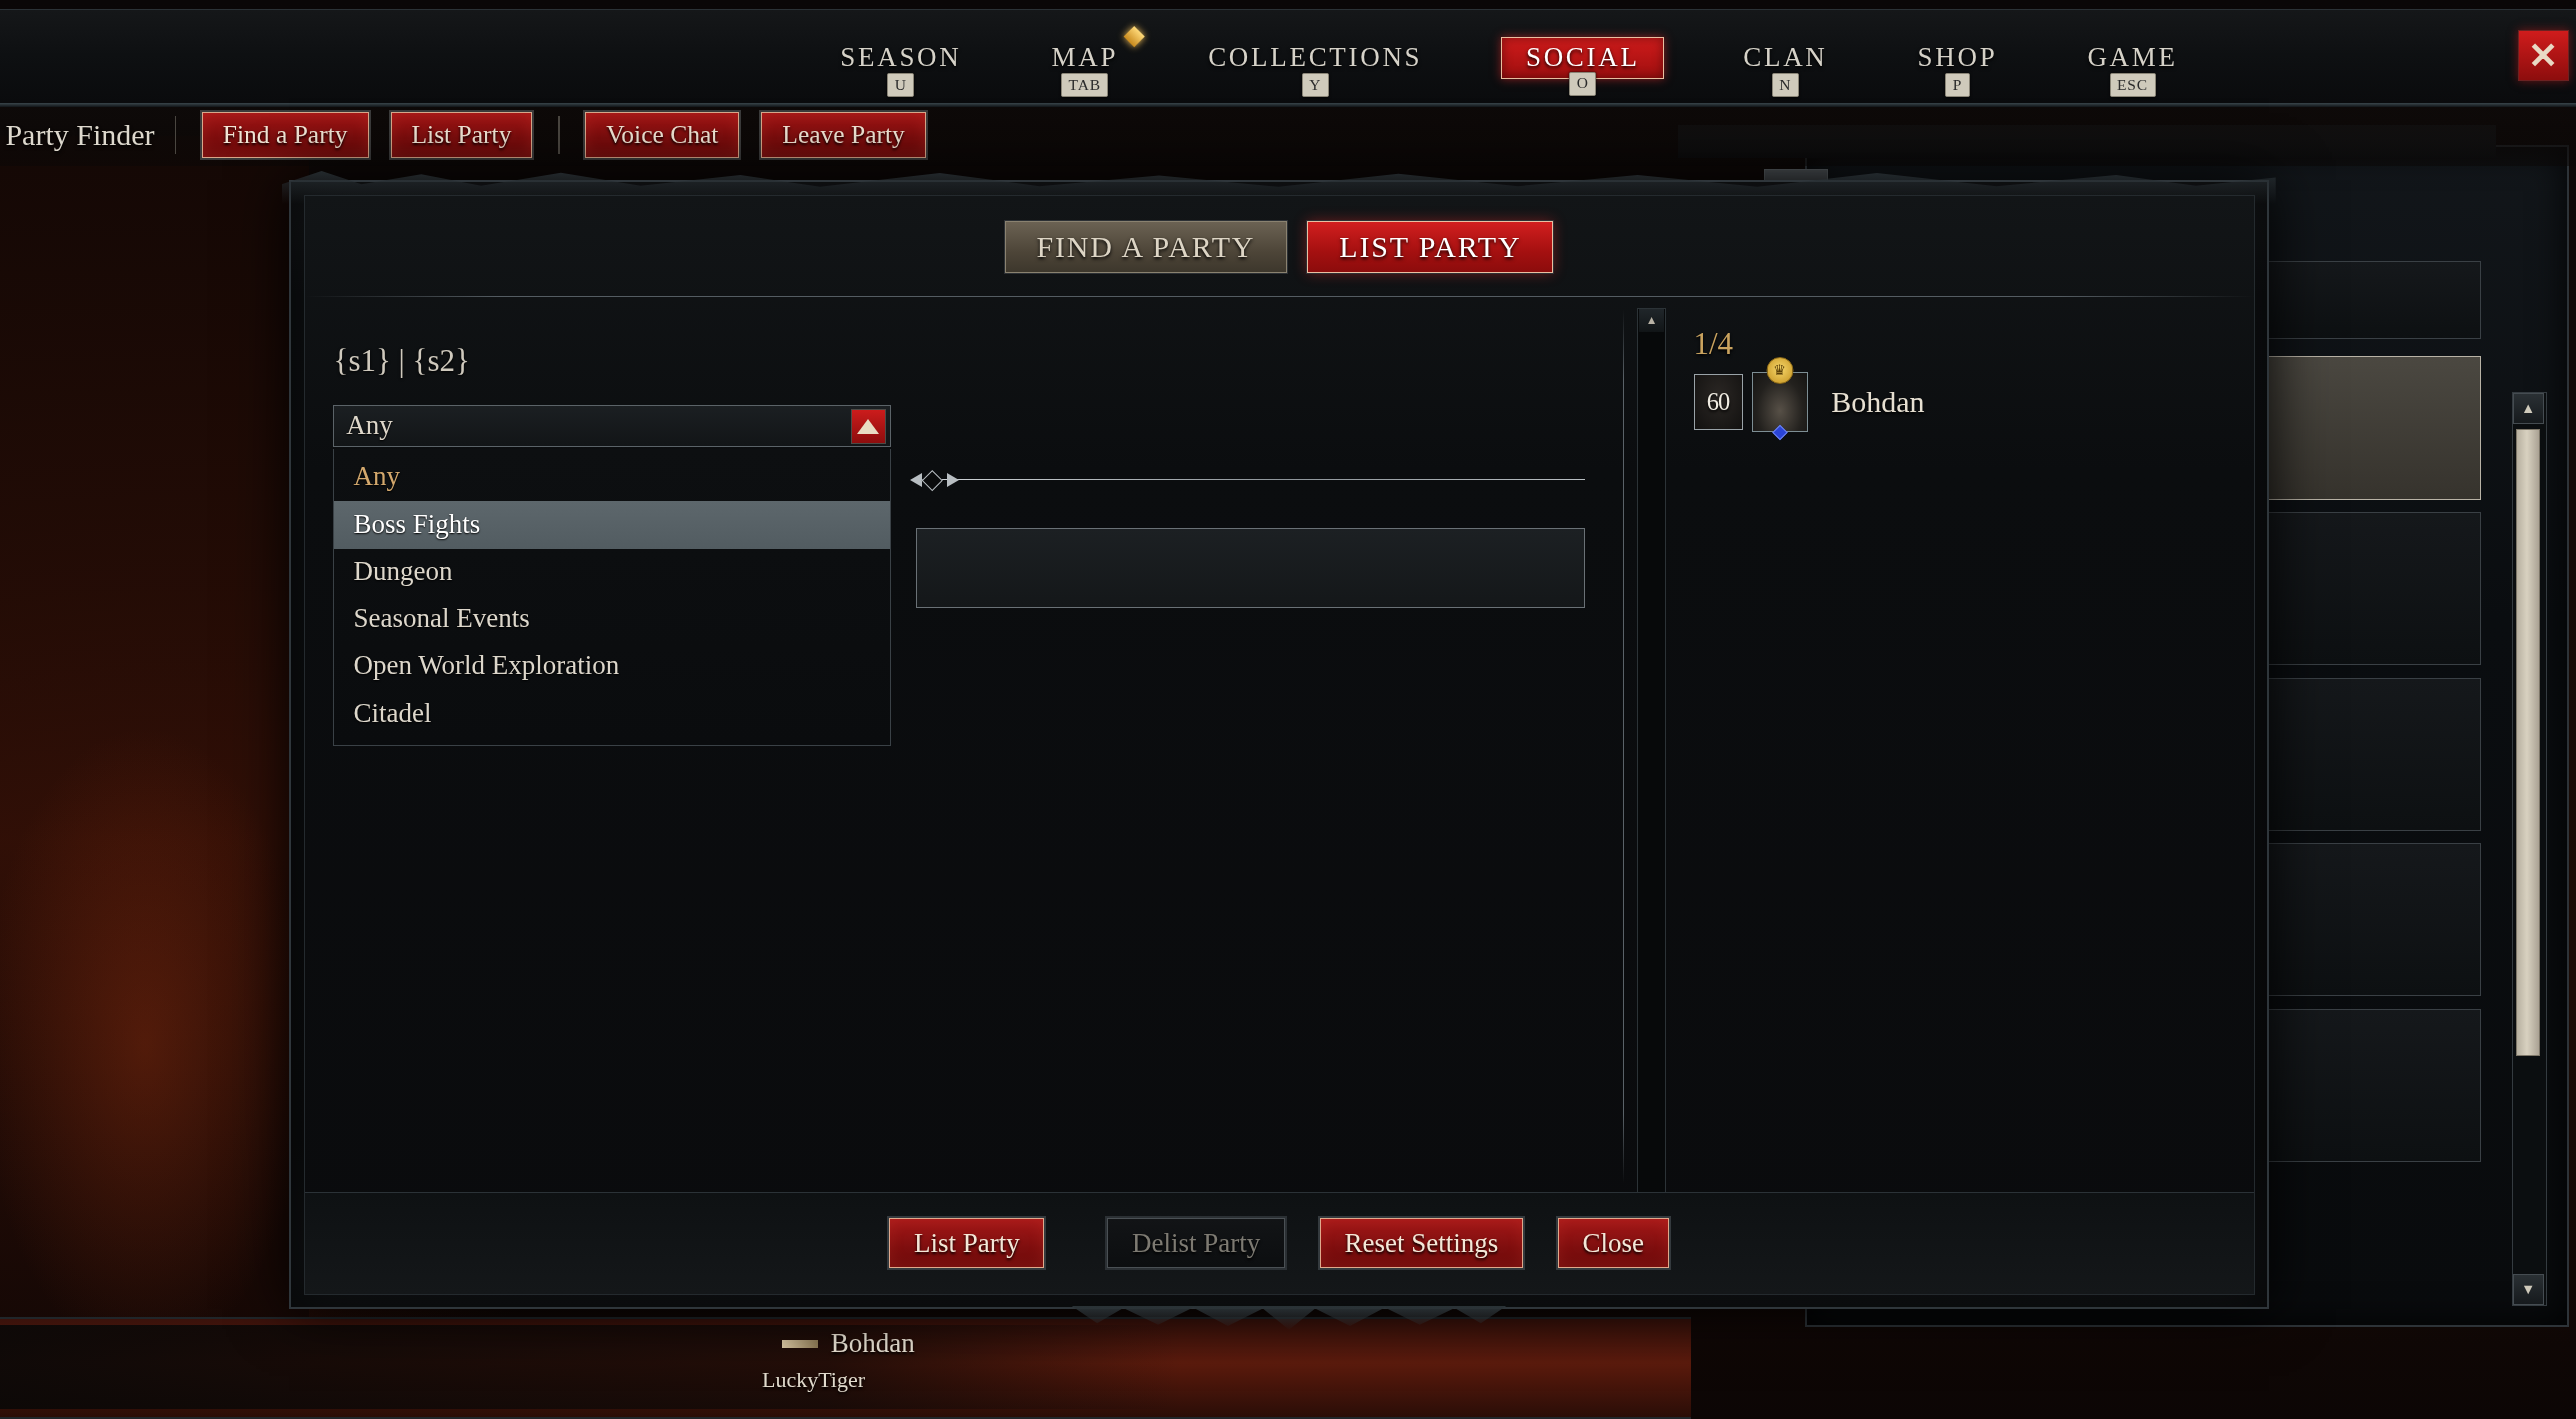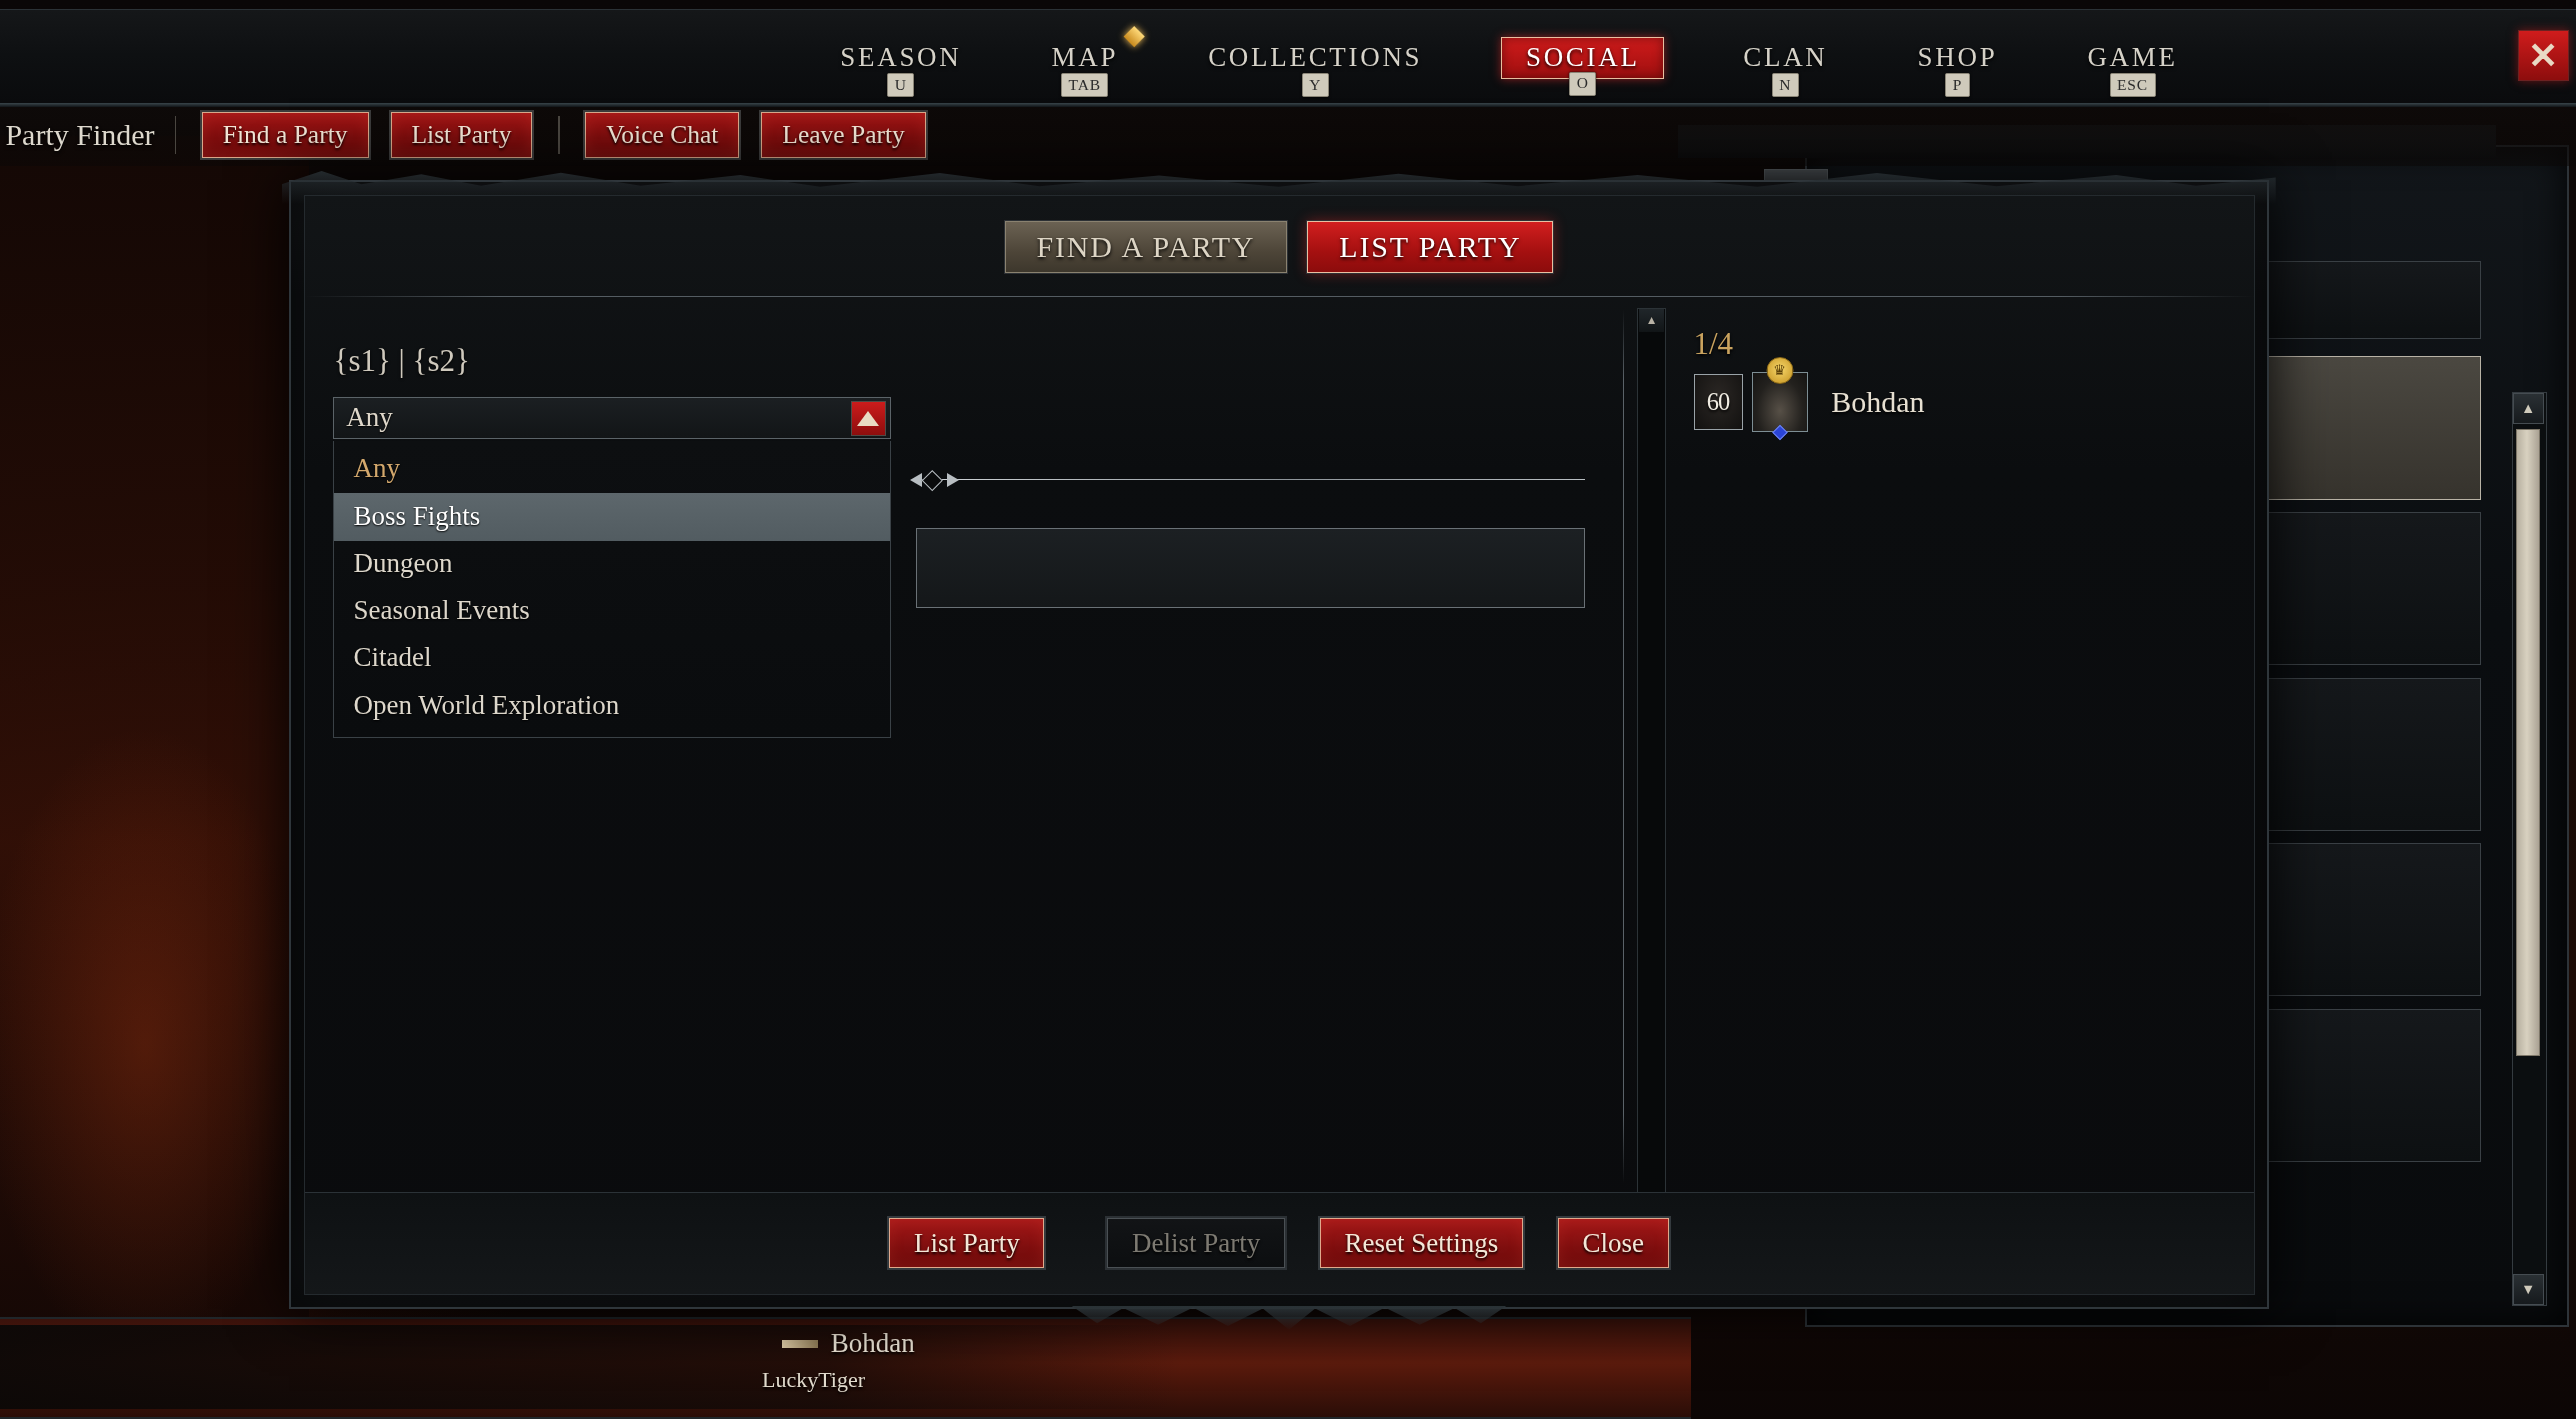--- a/index.html
+++ b/index.html
@@ -232,21 +232,21 @@
     position:absolute; left: 1318px; top: 9px; bottom: 9px; width: 1.8px;
     background: linear-gradient(180deg, rgba(90,98,104,0), #5a6268 8%, #5a6268 92%, rgba(90,98,104,0));
   }
   #right-pane{ position:absolute; left: 1327px; top: 0; right: 0; bottom: 0; }
 
   
   #field-label{
     position:absolute; left: 29px; top: 42px; font-size: 31px; color:#cfc9bd;
     text-shadow:0 0.9px 2.7px #000;
   }
-  #dropdown-wrap{ position:absolute; left: 28px; top: 96px; width: 558px; }
+  #dropdown-wrap{ position:absolute; left: 28px; top: 104px; width: 558px; }
   #dd-selected{
     position:relative; height: 42px;
     background: linear-gradient(180deg,#1b1f22,#121517);
     border:0.9px solid #5b6368;
     display:flex; align-items:center;
   }
   #dd-selected-text{ font-size: 27px; color:#ded7ca; padding-left: 12.7px; text-shadow:0 0.9px 1.8px #000; }
   #dd-arrow-btn{
     position:absolute; right: 3.6px; top: 3.6px; width: 35px; height: 35px;
     background: linear-gradient(180deg,#cc1c1c,#8d0d0d);
@@ -490,22 +490,22 @@
             <span id="dd-selected-text">Any</span>
             <span id="dd-arrow-btn">
               <span id="dd-arrow"></span>
             </span>
           </div>
           <div id="dd-list">
             <div class="dd-item selected">Any</div>
             <div class="dd-item hover">Boss Fights</div>
             <div class="dd-item">Dungeon</div>
             <div class="dd-item">Seasonal Events</div>
+            <div class="dd-item">Open World Exploration</div>
             <div class="dd-item">Citadel</div>
-            <div class="dd-item">Open World Exploration</div>
           </div>
         </div>
 
       </div>
 
       <div id="vdivider"></div>
 
       <div id="right-pane">
 
         <div id="party-scroll">

